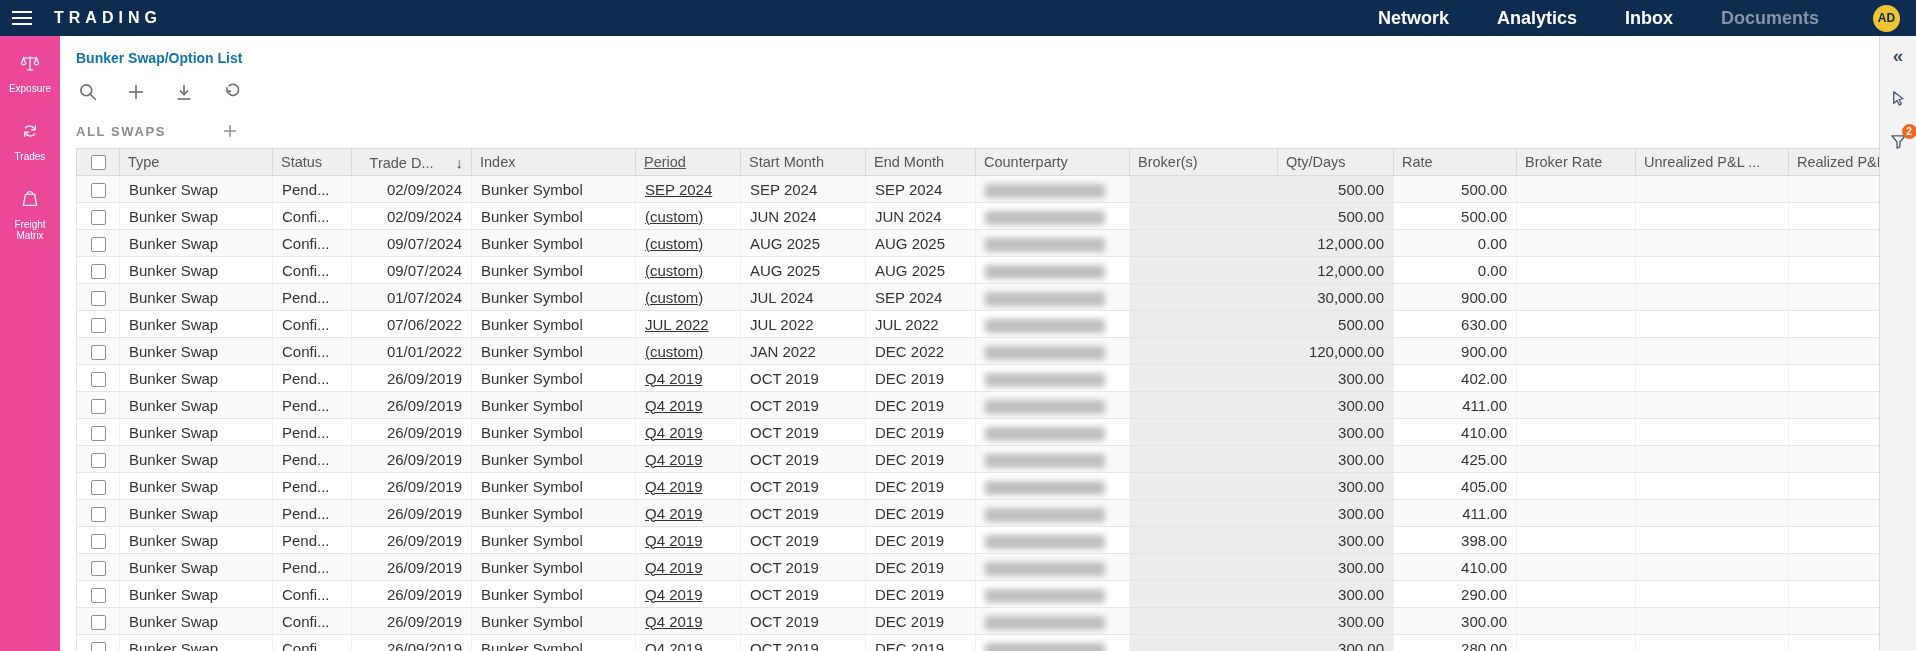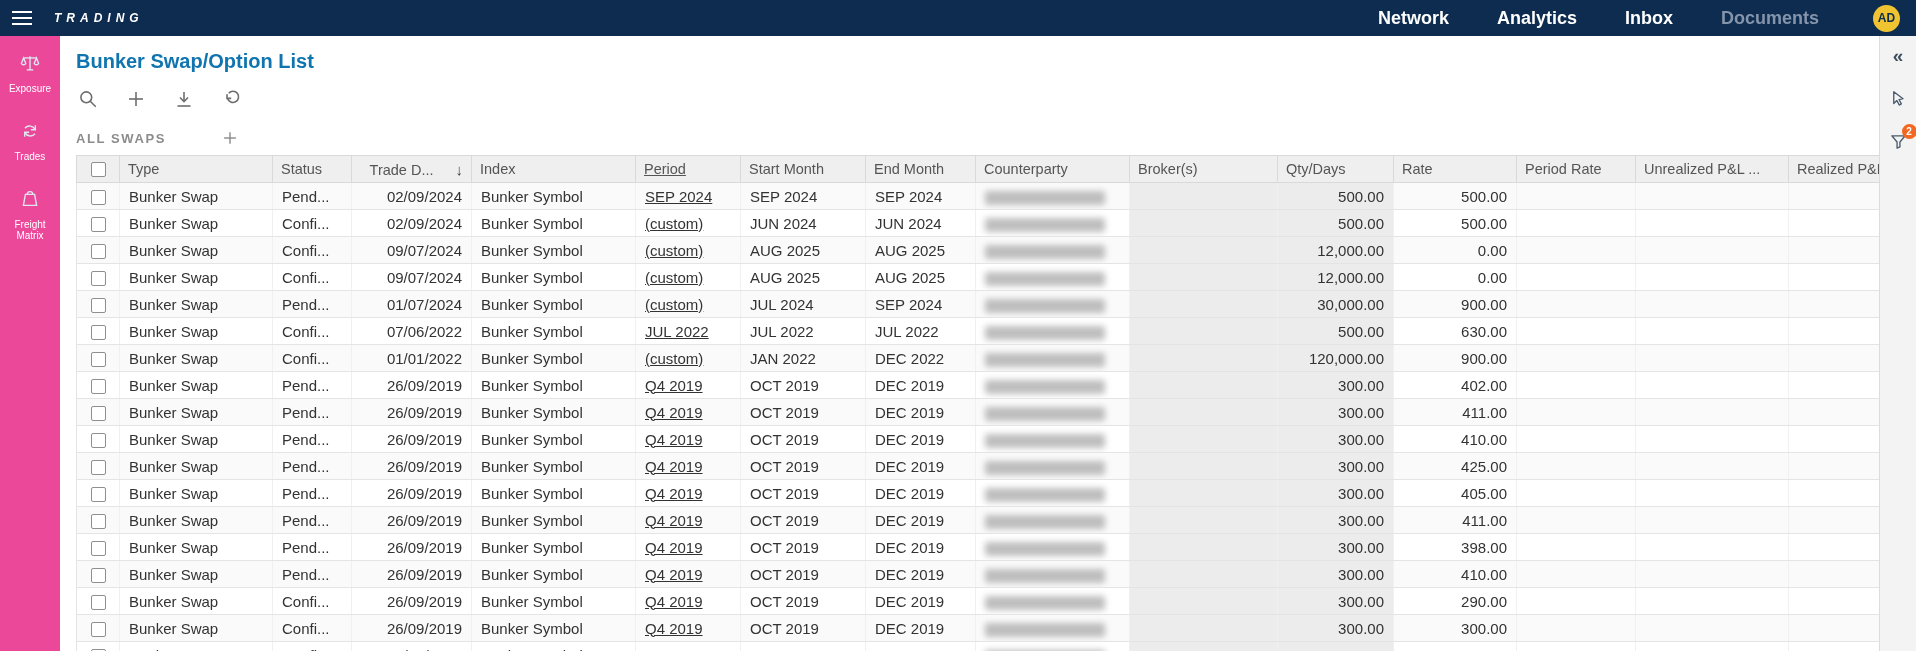--- a/index.html
+++ b/index.html
@@ -5,40 +5,40 @@
   * { box-sizing: border-box; margin: 0; padding: 0; }
   html, body { width: 1916px; height: 651px; overflow: hidden; background: #fff;
                font-family: "Liberation Sans", sans-serif; }
 
   
   .navbar { height: 36px; background: #0d2c50; display: flex; align-items: center;
             padding: 0 16px 0 12px; color: #fff; }
   .hamburger { width: 26px; height: 20px; display: flex; flex-direction: column;
                justify-content: center; gap: 4px; cursor: pointer; background: none; border: none; }
   .hamburger span { display: block; width: 20px; height: 2px; background: #fff; }
-  .brand { margin-left: 16px; font-size: 12px; font-weight: bold; letter-spacing: 5px; font-style: italic; }
+  .brand { margin-left: 16px; font-size: 16px; font-weight: bold; letter-spacing: 5px; }
   .nav-right { margin-left: auto; display: flex; align-items: center; gap: 48px; }
   .nav-item { font-size: 18px; font-weight: 600; color: #fff; cursor: pointer; }
   .nav-item.disabled { color: #8494ab; }
   .avatar { width: 27px; height: 27px; border-radius: 50%; background: #f0c330;
             color: #0d2c50; font-size: 12px; font-weight: bold; display: flex;
             align-items: center; justify-content: center; margin-left: 6px; cursor: pointer; }
 
   
   .frame { display: flex; height: 615px; }
 
   .sidebar { width: 60px; background: #ec4899; flex: 0 0 60px; display: flex;
              flex-direction: column; align-items: center; padding-top: 16px; gap: 26px; }
   .side-item { display: flex; flex-direction: column; align-items: center; gap: 6px;
                color: #fff; font-size: 10px; text-align: center; width: 56px;
                line-height: 1.15; cursor: pointer; }
   .side-item svg { stroke: #dfe7f0; }
 
   .main { flex: 1 1 auto; background: #fff; padding: 8px 0 0 16px; overflow: hidden; position: relative; }
-  .page-title { color: #1075af; font-size: 20px; font-weight: bold; margin: 6px 0 12px; }
+  .page-title { color: #1075af; font-size: 14px; font-weight: bold; margin: 6px 0 12px; }
 
   .toolbar { display: flex; align-items: center; gap: 24px; margin-bottom: 8px; height: 28px; }
   .tool-btn { background: none; border: none; cursor: pointer; padding: 2px; line-height: 0; }
 
   .tabs { display: flex; align-items: center; gap: 53px; height: 34px; }
   .tab { color: #8c8c8c; font-size: 13px; font-weight: bold; letter-spacing: 1.6px; cursor: pointer; }
   .tab-add { background: none; border: none; cursor: pointer; line-height: 0; padding: 2px; }
 
   
   table { border-collapse: collapse; table-layout: fixed; width: 1822px; }
@@ -198,21 +198,21 @@
           <th class="c-status">Status</th>
           <th class="c-date"><span>Trade D...</span><span class="sort">↓</span></th>
           <th class="c-index">Index</th>
           <th class="c-period">Period</th>
           <th class="c-start">Start Month</th>
           <th class="c-end">End Month</th>
           <th class="c-cp">Counterparty</th>
           <th class="c-br">Broker(s)</th>
           <th class="c-qty">Qty/Days</th>
           <th class="c-rate">Rate</th>
-          <th class="c-settled">Period Rate</th>
+          <th class="c-settled">Broker Rate</th>
           <th class="c-upl">Unrealized P&amp;L ...</th>
           <th class="c-rpl">Realized P&amp;L</th>
         </tr>
       </thead>
       <tbody>
           <tr>
             <td class="c-sel"><input type="checkbox" class="cbx" style=""></td>
             <td class="c-type">Bunker Swap</td>
             <td class="c-status">Pend...</td>
             <td class="c-date">02/09/2024</td>

